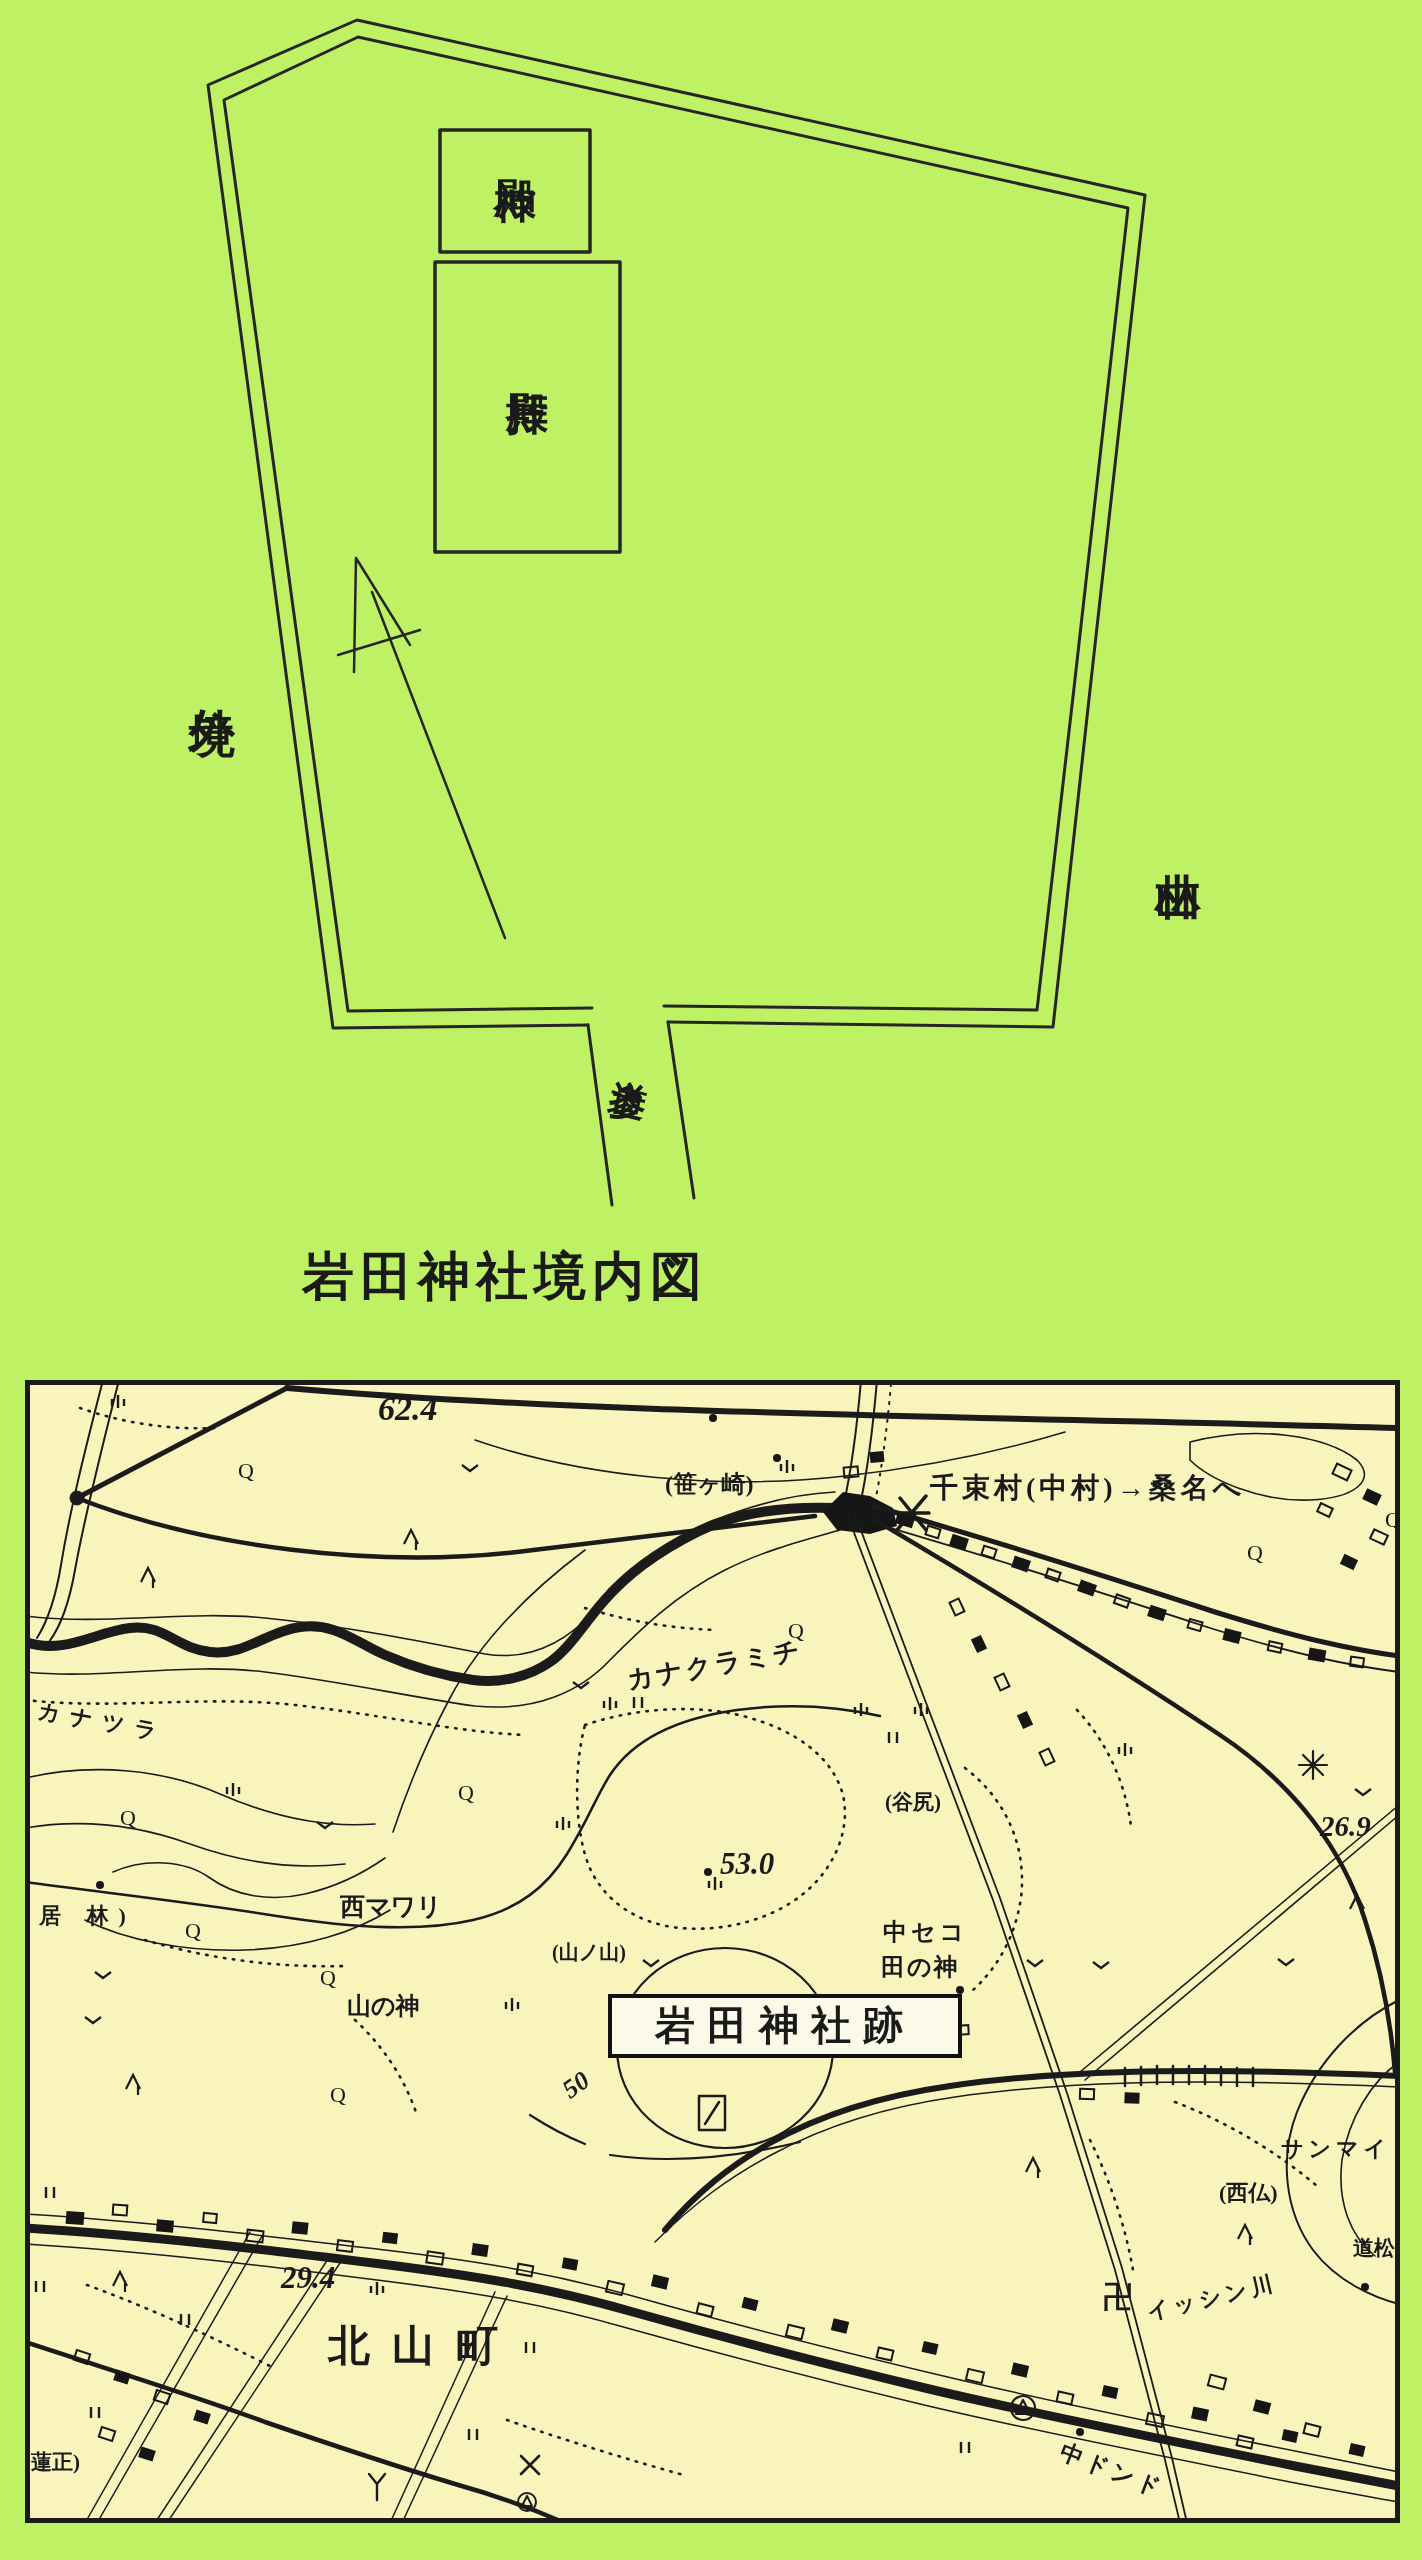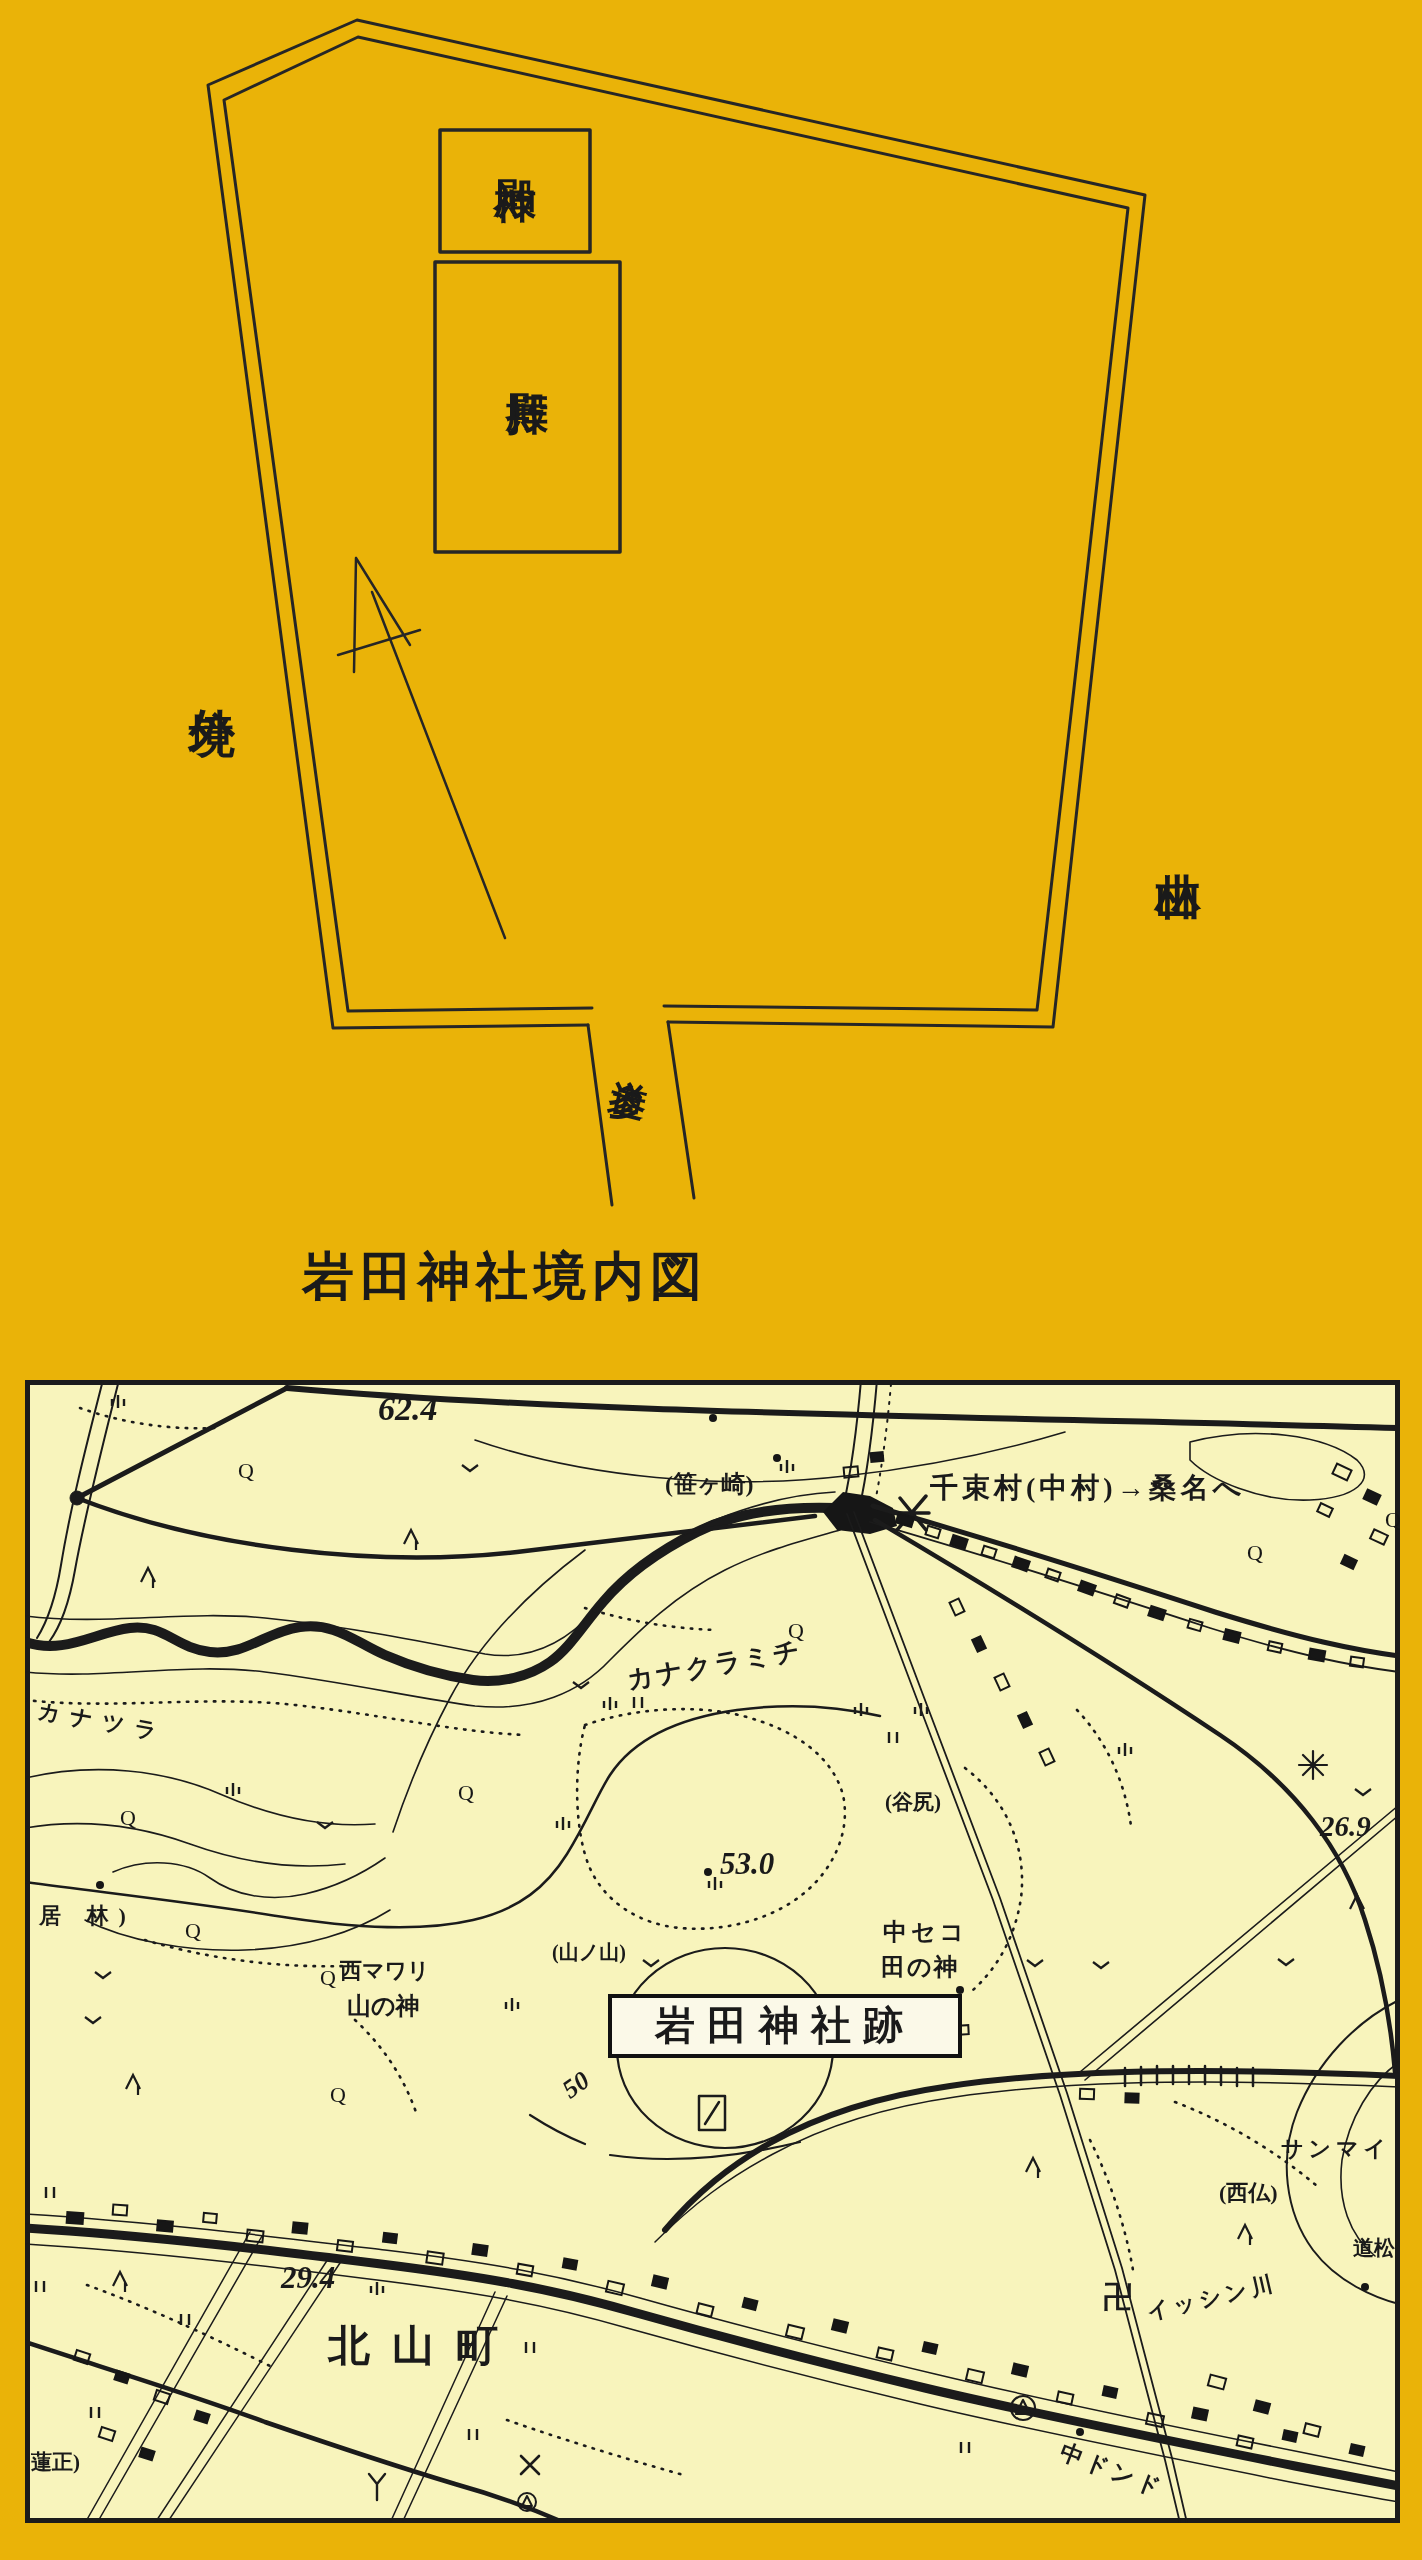--- a/index.html
+++ b/index.html
@@ -1,16 +1,16 @@
 <!DOCTYPE html>
 <html><head>
 <meta charset="utf-8">
 <style>
   html,body{margin:0;padding:0;background:#ffffff;}
-  #page{position:relative;width:1422px;height:2560px;background:#eab308;overflow:hidden;
+  #page{position:relative;width:1422px;height:2560px;background:#bef264;overflow:hidden;
         font-family:"Liberation Sans",sans-serif;color:#1c1c1c;}
   svg{position:absolute;left:0;top:0;}
   .lbl{position:absolute;color:#1a1a1a;white-space:nowrap;line-height:1;}
   .v{writing-mode:vertical-rl;text-orientation:upright;}
   .gothic{font-family:"Liberation Sans",sans-serif;font-weight:700;}
   .mincho{font-family:"Liberation Serif",serif;font-weight:600;}
   .num{font-family:"Liberation Serif",serif;font-style:italic;font-weight:700;}
   .rot{transform-origin:left top;}
   #caption{font-size:52px;letter-spacing:6px;}
   #shrine-box-text{text-align:center;}
@@ -285,21 +285,21 @@
 
   <div class="lbl num" style="left:378px;top:1392px;font-size:34px;">62.4</div>
   <div class="lbl mincho" style="left:665px;top:1472px;font-size:24px;">(笹ヶ崎)</div>
   <div class="lbl mincho" style="left:930px;top:1474px;font-size:28px;letter-spacing:4px;">千束村(中村)→桑名へ</div>
   <div class="lbl mincho rot" style="left:625px;top:1668px;font-size:26px;letter-spacing:3px;transform:rotate(-10deg);">カナクラミチ</div>
   <div class="lbl num" style="left:720px;top:1848px;font-size:31px;">53.0</div>
   <div class="lbl mincho" style="left:885px;top:1792px;font-size:21px;">(谷尻)</div>
   <div class="lbl mincho" style="left:883px;top:1920px;font-size:24px;letter-spacing:4px;">中セコ</div>
   <div class="lbl mincho" style="left:881px;top:1955px;font-size:24px;letter-spacing:2px;">田の神</div>
   <div class="lbl mincho" id="shrine-box-text" style="left:610px;top:2006px;width:350px;font-size:40px;font-weight:700;letter-spacing:12px;">岩田神社跡</div>
-  <div class="lbl mincho" style="left:340px;top:1960px;font-size:22px;">西マワリ</div>
+  <div class="lbl mincho" style="left:340px;top:1894px;font-size:25px;">西マワリ</div>
   <div class="lbl mincho" style="left:347px;top:1982px;font-size:24px;margin-top:12px;">山の神</div>
   <div class="lbl mincho" style="left:552px;top:1942px;font-size:20px;">(山ノ山)</div>
   <div class="lbl mincho" style="left:39px;top:1905px;font-size:22px;letter-spacing:10px;">居 林)</div>
   <div class="lbl num rot" style="left:558px;top:2082px;font-size:26px;transform:rotate(-35deg);">50</div>
   <div class="lbl mincho rot" style="left:40px;top:1700px;font-size:22px;letter-spacing:10px;transform:rotate(10deg);">カナツラ</div>
   <div class="lbl num" style="left:281px;top:2262px;font-size:31px;">29.4</div>
   <div class="lbl mincho" style="left:328px;top:2325px;font-size:42px;letter-spacing:22px;">北山町</div>
   <div class="lbl mincho" style="left:31px;top:2452px;font-size:21px;">蓮正)</div>
   <div class="lbl mincho" style="left:1103px;top:2282px;font-size:30px;">卍</div>
   <div class="lbl mincho" style="left:1219px;top:2182px;font-size:22px;text-align:center;">(西仏)</div>

